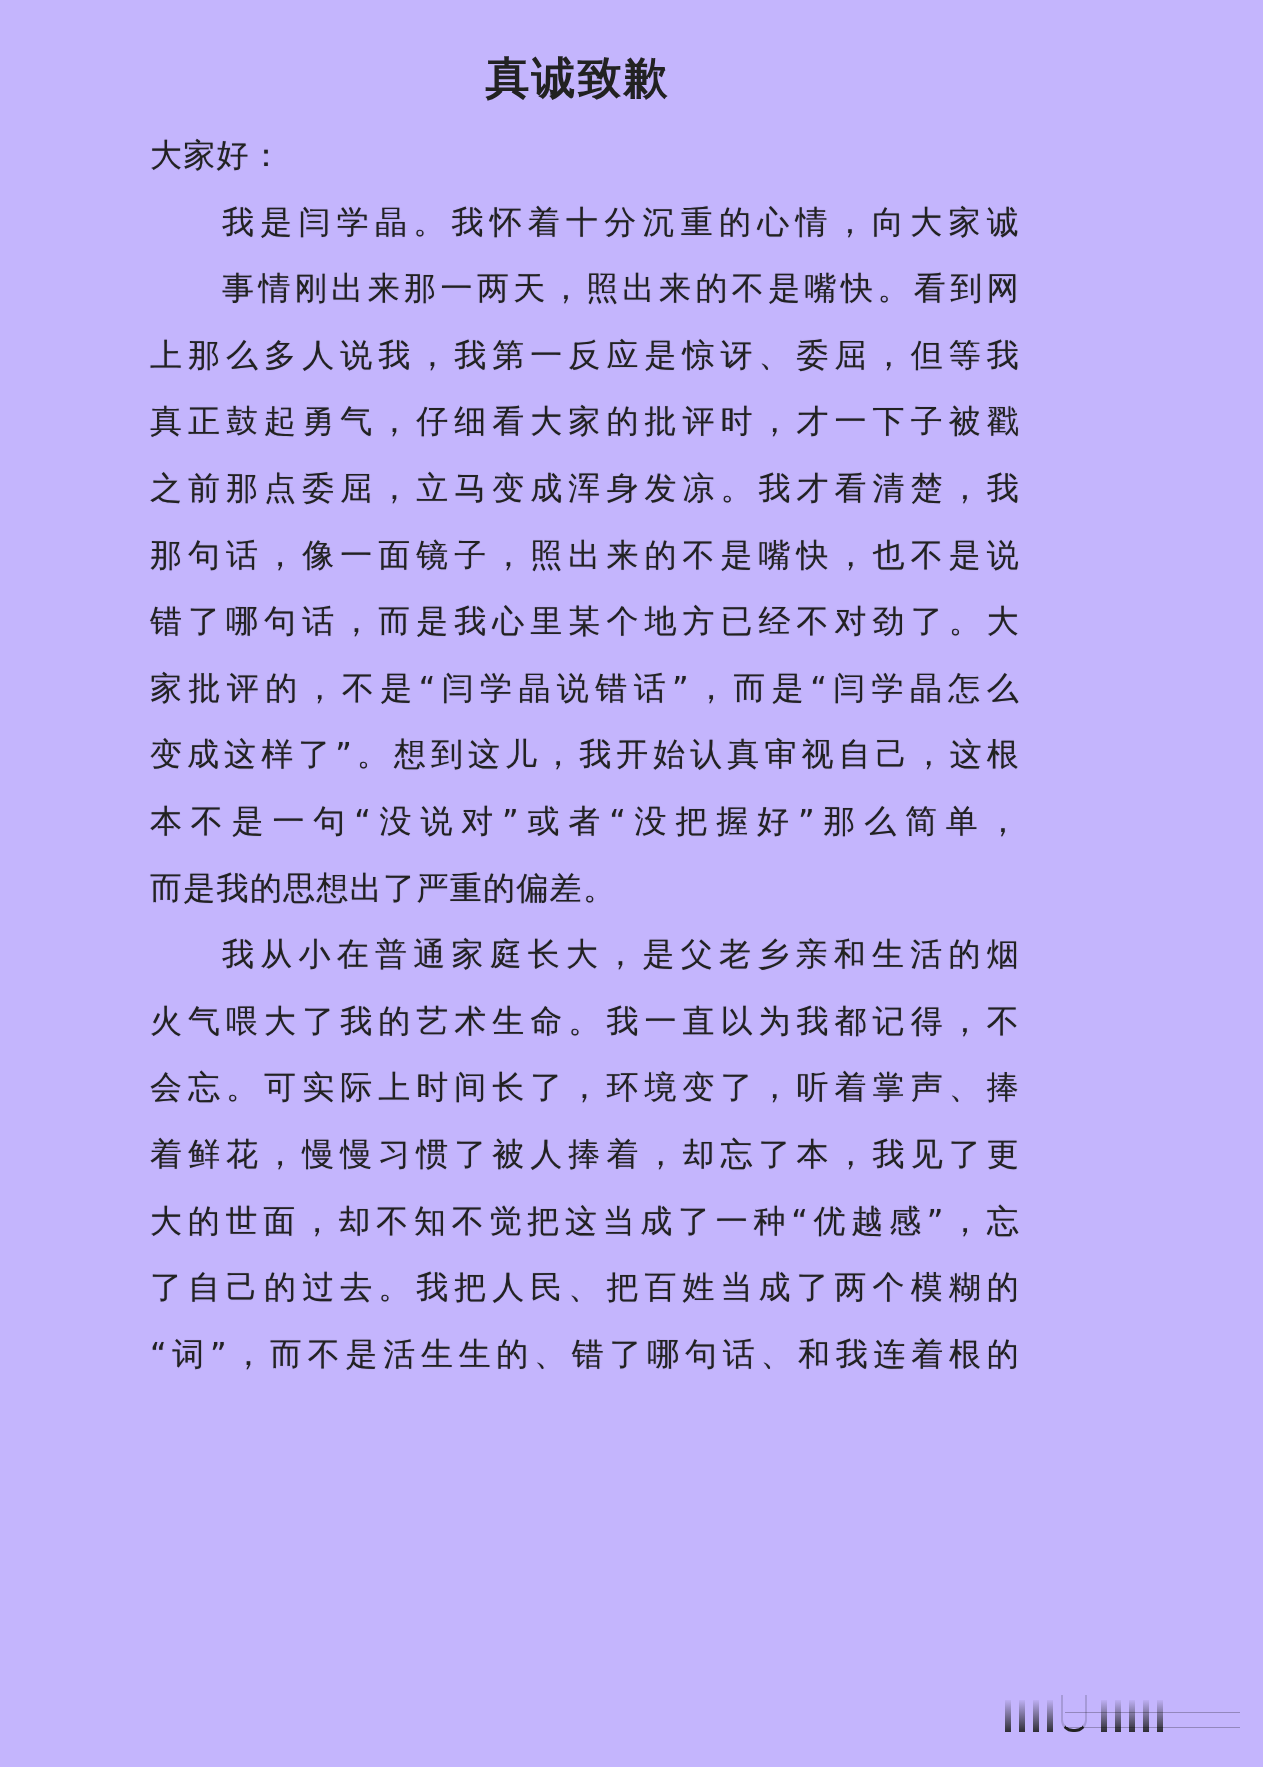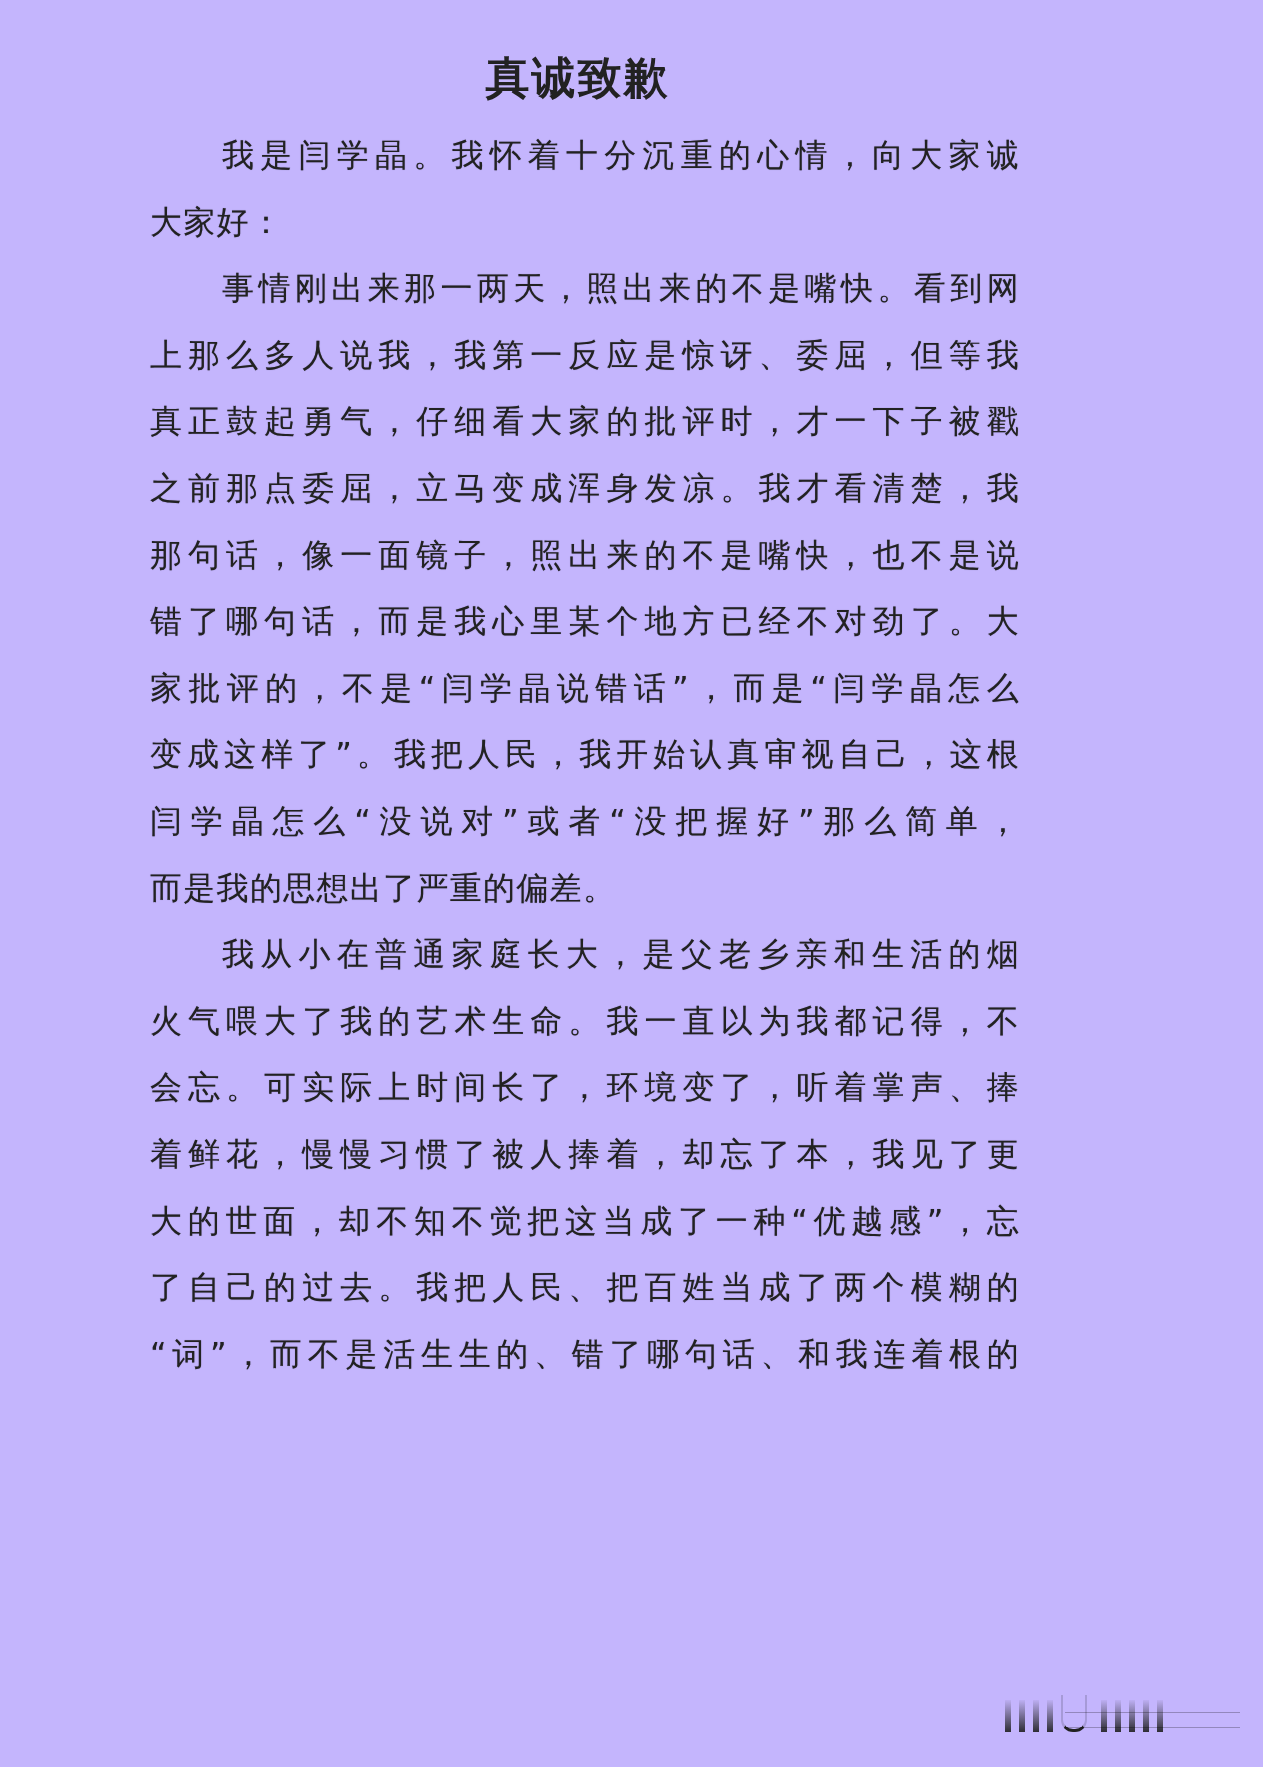--- a/index.html
+++ b/index.html
@@ -91,31 +91,31 @@
       border-bottom: 1px solid rgba(0,0,0,0.25);
     }
   </style>
 </head>
 <body>
 
 <div class="page">
   <div class="doc-title">真诚致歉</div>
 
   <div class="body-text" id="body-text">
+      <div class="line">大家好：</div>
       <div class="line indent justify">我是闫学晶。我怀着十分沉重的心情，向大家诚</div>
-      <div class="line">大家好：</div>
       <div class="line indent justify">事情刚出来那一两天，照出来的不是嘴快。看到网</div>
       <div class="line justify">上那么多人说我，我第一反应是惊讶、委屈，但等我</div>
       <div class="line justify">真正鼓起勇气，仔细看大家的批评时，才一下子被戳</div>
       <div class="line justify">之前那点委屈，立马变成浑身发凉。我才看清楚，我</div>
       <div class="line justify">那句话，像一面镜子，照出来的不是嘴快，也不是说</div>
       <div class="line justify">错了哪句话，而是我心里某个地方已经不对劲了。大</div>
       <div class="line justify">家批评的，不是“闫学晶说错话”，而是“闫学晶怎么</div>
-      <div class="line justify">变成这样了”。我把人民，我开始认真审视自己，这根</div>
-      <div class="line justify">闫学晶怎么“没说对”或者“没把握好”那么简单，</div>
+      <div class="line justify">变成这样了”。想到这儿，我开始认真审视自己，这根</div>
+      <div class="line justify">本不是一句“没说对”或者“没把握好”那么简单，</div>
       <div class="line">而是我的思想出了严重的偏差。</div>
       <div class="line indent justify">我从小在普通家庭长大，是父老乡亲和生活的烟</div>
       <div class="line justify">火气喂大了我的艺术生命。我一直以为我都记得，不</div>
       <div class="line justify">会忘。可实际上时间长了，环境变了，听着掌声、捧</div>
       <div class="line justify">着鲜花，慢慢习惯了被人捧着，却忘了本，我见了更</div>
       <div class="line justify">大的世面，却不知不觉把这当成了一种“优越感”，忘</div>
       <div class="line justify">了自己的过去。我把人民、把百姓当成了两个模糊的</div>
       <div class="line justify">“词”，而不是活生生的、错了哪句话、和我连着根的</div>
     </div>
 

